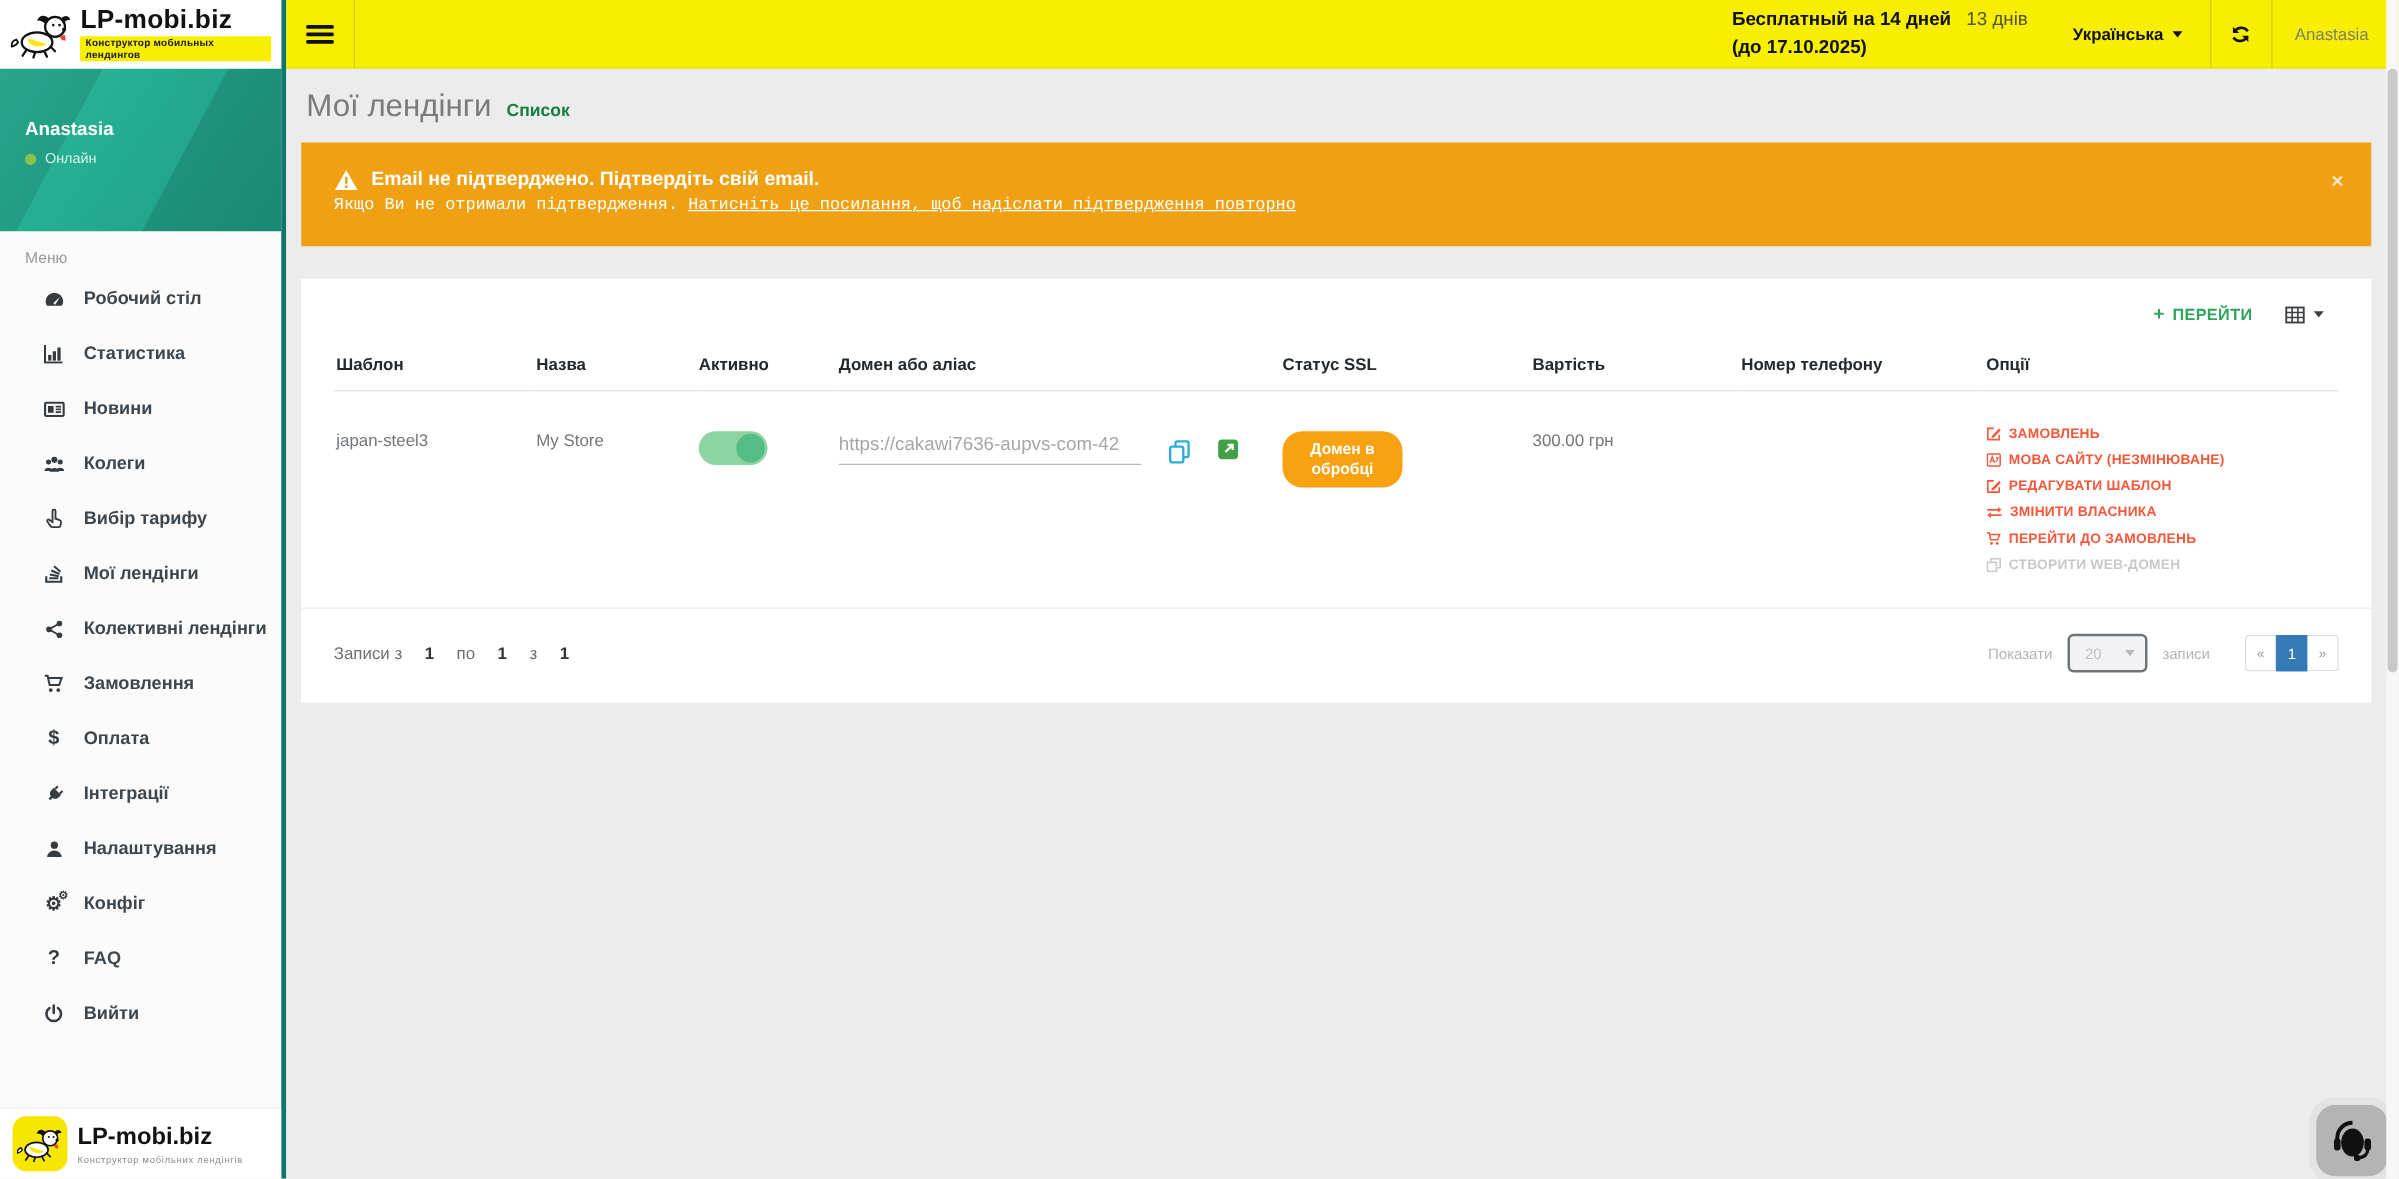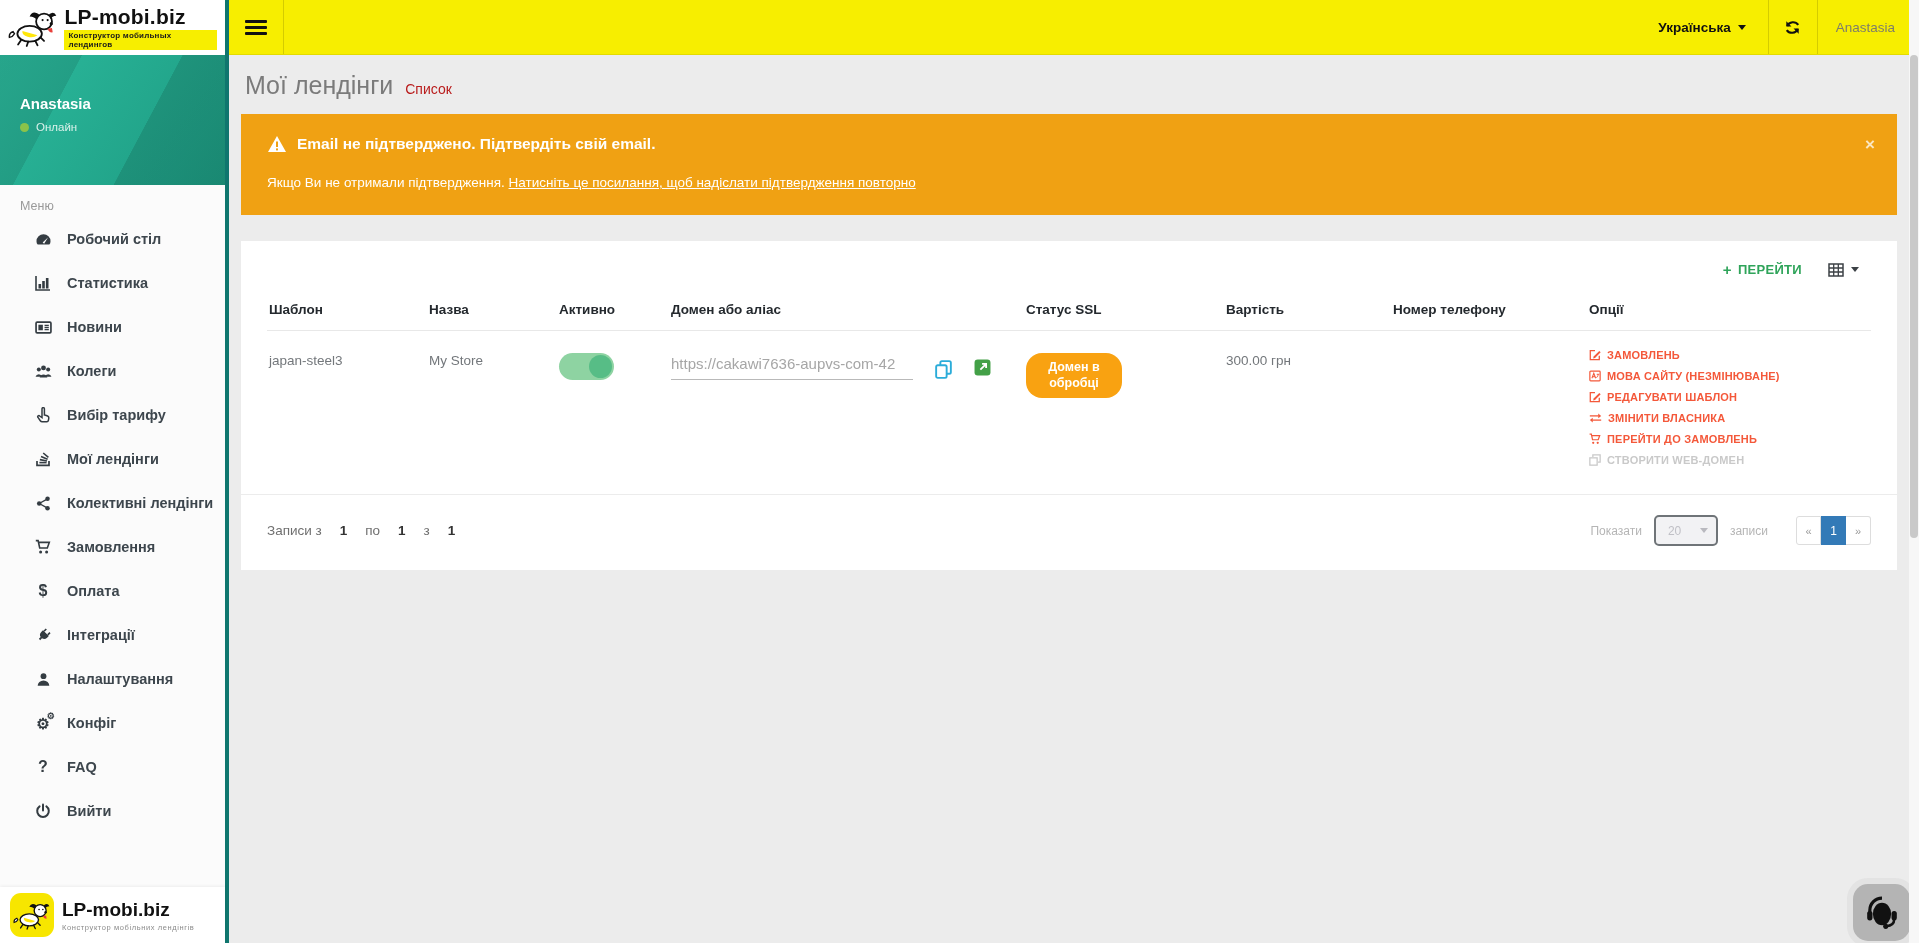--- a/index.html
+++ b/index.html
@@ -48,37 +48,37 @@
   .side-bottom { margin-top:auto; padding-top:16px; }
   .side-logo-card { background:#fff; height:56px; display:flex; align-items:center; gap:8px; padding:0 10px; box-shadow:0 -1px 3px rgba(0,0,0,.06); }
   .yellow-sq { width:44px; height:44px; background:#f7e600; border-radius:11px; display:flex; align-items:center; justify-content:center; flex:none; }
   .slc-t1 { font-size:19px; font-weight:bold; color:#111; }
   .slc-t2 { font-size:7.5px; color:#8b8b8b; letter-spacing:.6px; margin-top:2px; }
 
   
   .main { grid-column:2; grid-row:2; background:#ececec; padding:16px 22px 0 12px; position:relative; overflow:hidden; }
   .page-title-row { display:flex; align-items:baseline; gap:12px; padding-left:4px; }
   .page-title { font-size:25px; color:#7b7b7b; font-weight:400; }
-  .page-subtitle { font-size:14px; color:#b91c1c; }
+  .page-subtitle { font-size:14px; color:#15803d;font-weight:bold; }
   .alert { margin-top:14px; background:#f0a113; color:#fff; padding:21px 26px 25px; position:relative; }
   .alert-title { display:flex; align-items:center; gap:10px; font-size:15.5px; font-weight:bold; }
-  .alert-msg { margin-top:22px; font-size:13.5px; }
+  .alert-msg { margin-top:4px; font-size:13.5px;font-family:Liberation Mono, monospace; }
   .alert-msg a { color:#fff; text-decoration:underline; cursor:pointer; }
   .alert-close { position:absolute; right:22px; top:22px; color:rgba(255,255,255,.75); font-size:17px; font-weight:bold; background:none; border:none; cursor:pointer; line-height:1; }
 
   .card { margin-top:26px; background:#fff; padding:14px 0 0; }
   .card-toolbar { display:flex; justify-content:flex-end; align-items:center; gap:26px; padding:6px 38px 12px 0; }
   .btn-add { display:flex; align-items:center; gap:6px; background:none; border:none; color:#2fa45a; font-weight:bold; font-size:13px; letter-spacing:.3px; cursor:pointer; font-family:inherit; }
   .btn-add .plus { font-size:15px; font-weight:bold; }
   .btn-cols { display:flex; align-items:center; gap:7px; background:none; border:none; color:#3c4146; cursor:pointer; }
   .btn-cols .caret-down { border-top-color:#3c4146; }
 
   table.grid { width:calc(100% - 52px); margin:0 26px; border-collapse:collapse; table-layout:fixed; }
   .grid th { text-align:left; font-size:13.5px; color:#24292e; padding:12px 8px 13px 2px; border-bottom:1px solid #e8e8e8; font-weight:bold; }
-  .grid td { vertical-align:top; padding:22px 8px 26px 2px; font-size:13.5px; color:#73777b; }
+  .grid td { vertical-align:top; padding:32px 8px 26px 2px; font-size:13.5px; color:#73777b; }
   .c-tpl{width:160px;} .c-name{width:130px;} .c-act{width:112px;} .c-dom{width:355px;}
   .c-ssl{width:200px;} .c-price{width:167px;} .c-phone{width:196px;} .c-opt{width:auto;}
 
   .toggle { width:55px; height:27px; background:#8ed3a2; border-radius:14px; position:relative; cursor:pointer; display:inline-block; }
   .toggle .knob { position:absolute; right:2px; top:2px; width:23px; height:23px; border-radius:50%; background:#57bd86; }
 
   .dom-wrap { display:flex; align-items:flex-start; gap:20px; }
   .dom-input { width:242px; border:none; border-bottom:1px solid #b9b9b9; background:transparent; color:#a6a6a6; font-size:15px; padding:2px 0 7px; font-family:inherit; outline:none; }
   .icon-btn { background:none; border:none; cursor:pointer; padding:0; margin-top:6px; display:flex; }
 
@@ -390,20 +390,27 @@
   <header class="topbar">
     <div class="tb-burger">
       <div class="burger">
           <div></div>
           <div></div>
           <div></div>
         </div>
     </div>
     <div class="tb-div"></div>
     <div class="tb-spacer"></div>
+    <div class="tb-trial">
+      <div class="l1">
+        <b>Бесплатный на 14 дней</b>
+        <span class="days">13 днів</span>
+      </div>
+      <div class="l2"><b>(до 17.10.2025)</b></div>
+    </div>
     <div class="tb-lang">
       <span>Українська</span>
       <span class="caret-down"></span>
     </div>
     <div class="tb-div"></div>
     <div class="tb-refresh">
       <svg width="17" height="17" style="color:#111">
           <use href="#s-refresh"></use>
         </svg>
     </div>

